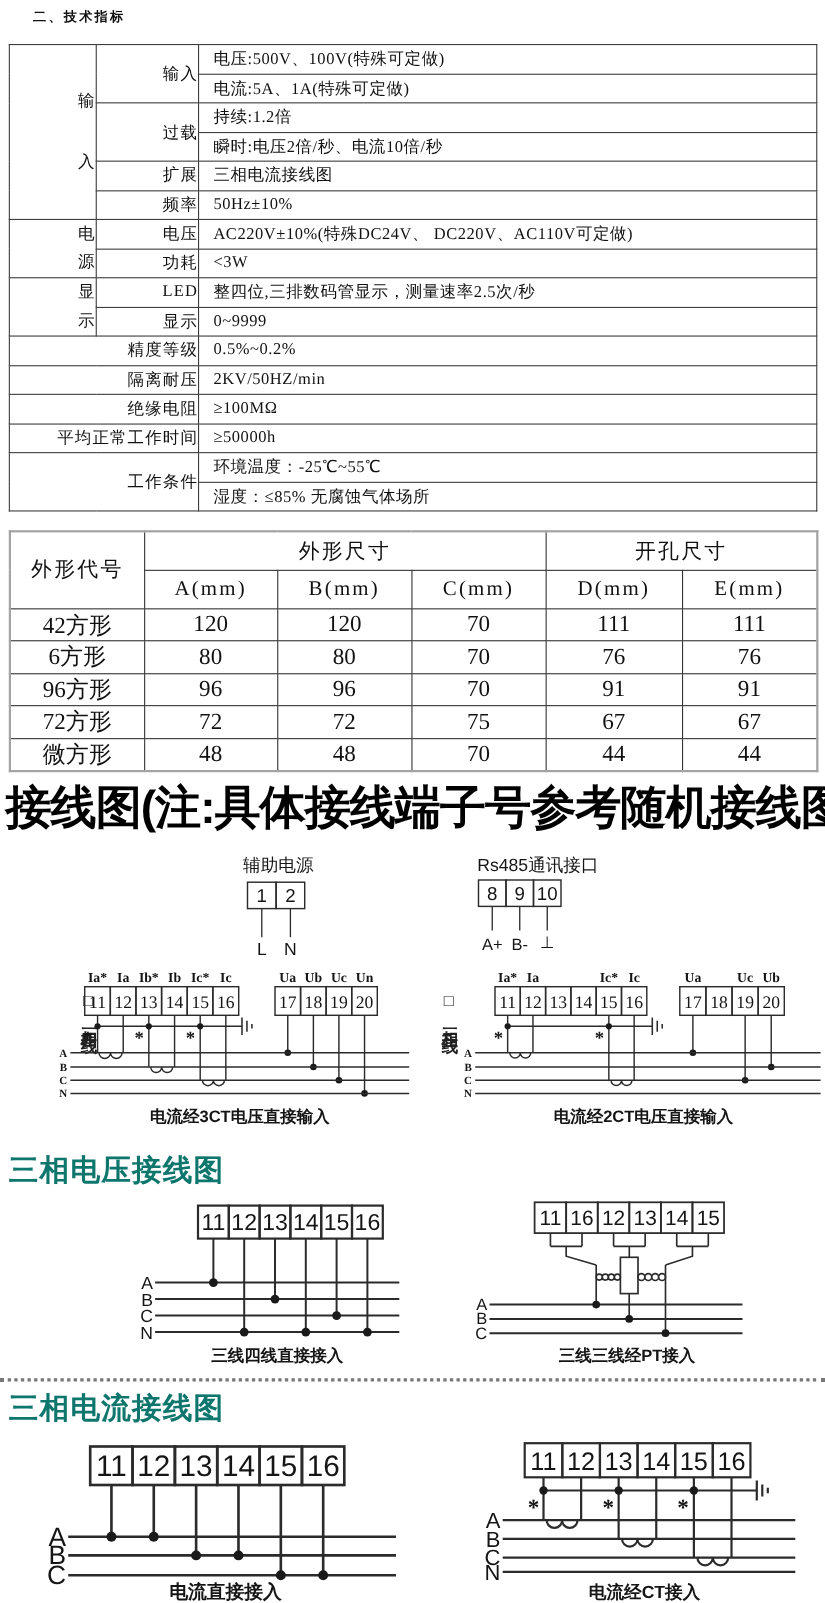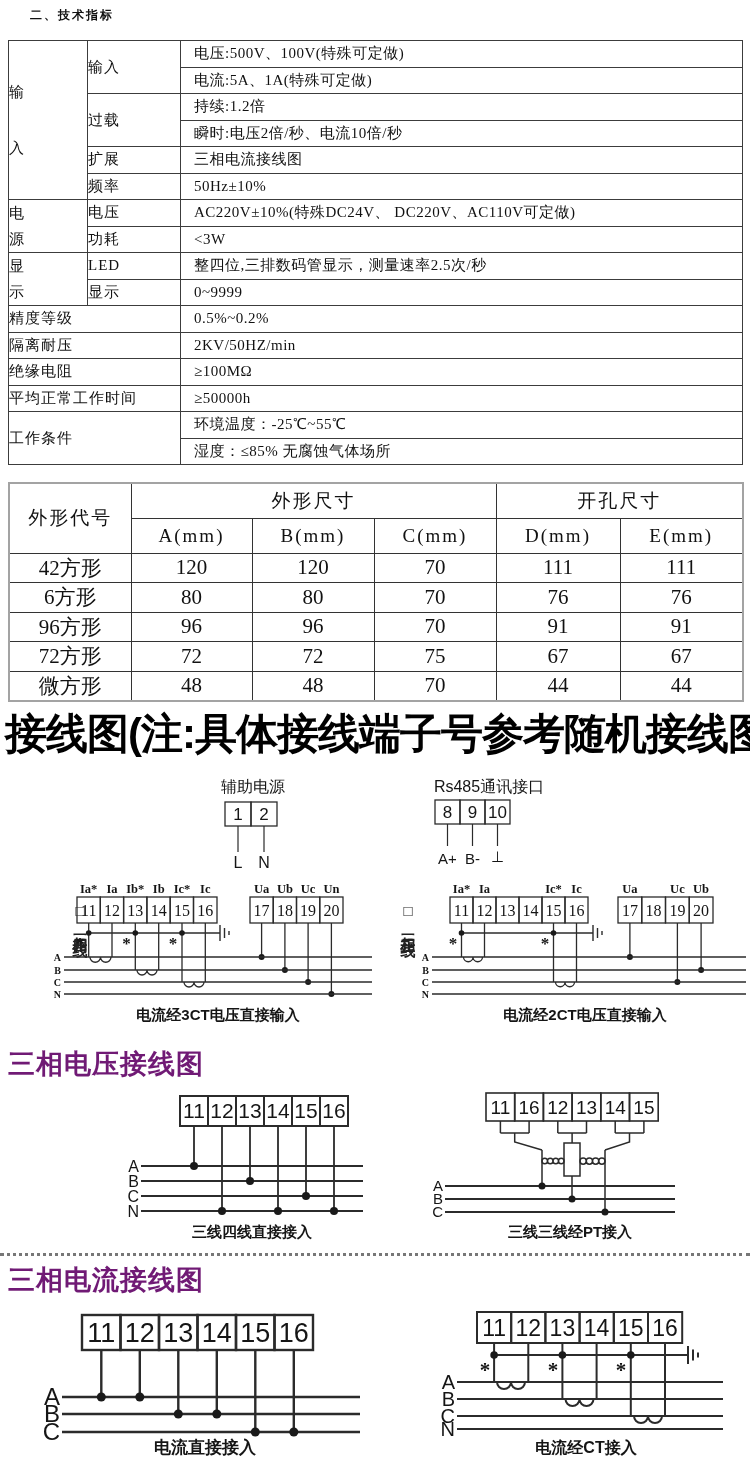--- a/index.html
+++ b/index.html
@@ -2,30 +2,30 @@
 <html><head>
 <meta charset="utf-8">
 <style>
 *{margin:0;padding:0;box-sizing:border-box}
 html,body{background:#fff}
 body{width:750px;height:1457px;position:relative;font-family:"Liberation Serif",serif;color:#111}
 .abs{position:absolute}
 .title{left:30px;top:7px;font-size:12px;font-weight:700;letter-spacing:2px}
 table{border-collapse:collapse;table-layout:fixed}
 .spec{left:8px;top:40px;width:734px;border:1.5px solid #3c3c3c}
-.spec td{border:1px solid #3c3c3c;font-size:15px;height:26.5px;text-align:left;vertical-align:middle;letter-spacing:1px}
+.spec td{border:1px solid #3c3c3c;font-size:15px;height:26.5px;text-align:right;vertical-align:middle;letter-spacing:1px}
 .spec td.v{text-align:left;padding-left:13px;letter-spacing:.5px}
 .spec .g6{white-space:pre-line;line-height:56px}
 .spec .g2{white-space:pre-line;line-height:26px}
 .dim{left:8px;top:482px;width:734px;border:2px solid #a3a3a3}
 .dim td{border:1.5px solid #333;text-align:center;vertical-align:middle;font-size:21px}
 .dim tr.h td{font-size:19px;letter-spacing:2px;height:35px}
 .dim tr.d td{height:29.5px}
 .bigtitle{left:5px;top:706px;font-size:42px;font-weight:bold;font-family:"Liberation Sans",sans-serif;letter-spacing:-1px;white-space:nowrap;color:#000}
-.h2t{font-family:"Liberation Sans",sans-serif;font-weight:bold;font-size:27px;color:#701a75;letter-spacing:1px}
+.h2t{font-family:"Liberation Sans",sans-serif;font-weight:bold;font-size:27px;color:#0f766e;letter-spacing:1px}
 .side{writing-mode:vertical-rl;text-orientation:upright;font-size:15px;letter-spacing:3px;font-weight:600;color:#222}
 .dash{left:0;top:1253px;width:750px;border-top:3px dotted #777}
 svg.abs{overflow:visible}
 svg text{font-family:"Liberation Serif",serif;fill:#151515}
 svg .sans{font-family:"Liberation Sans",sans-serif}
 svg .box{fill:none;stroke:#2b2b2b}
 svg .w{fill:none;stroke:#2b2b2b}
 svg .dot{fill:#1a1a1a;stroke:none}
 </style>
 </head>

